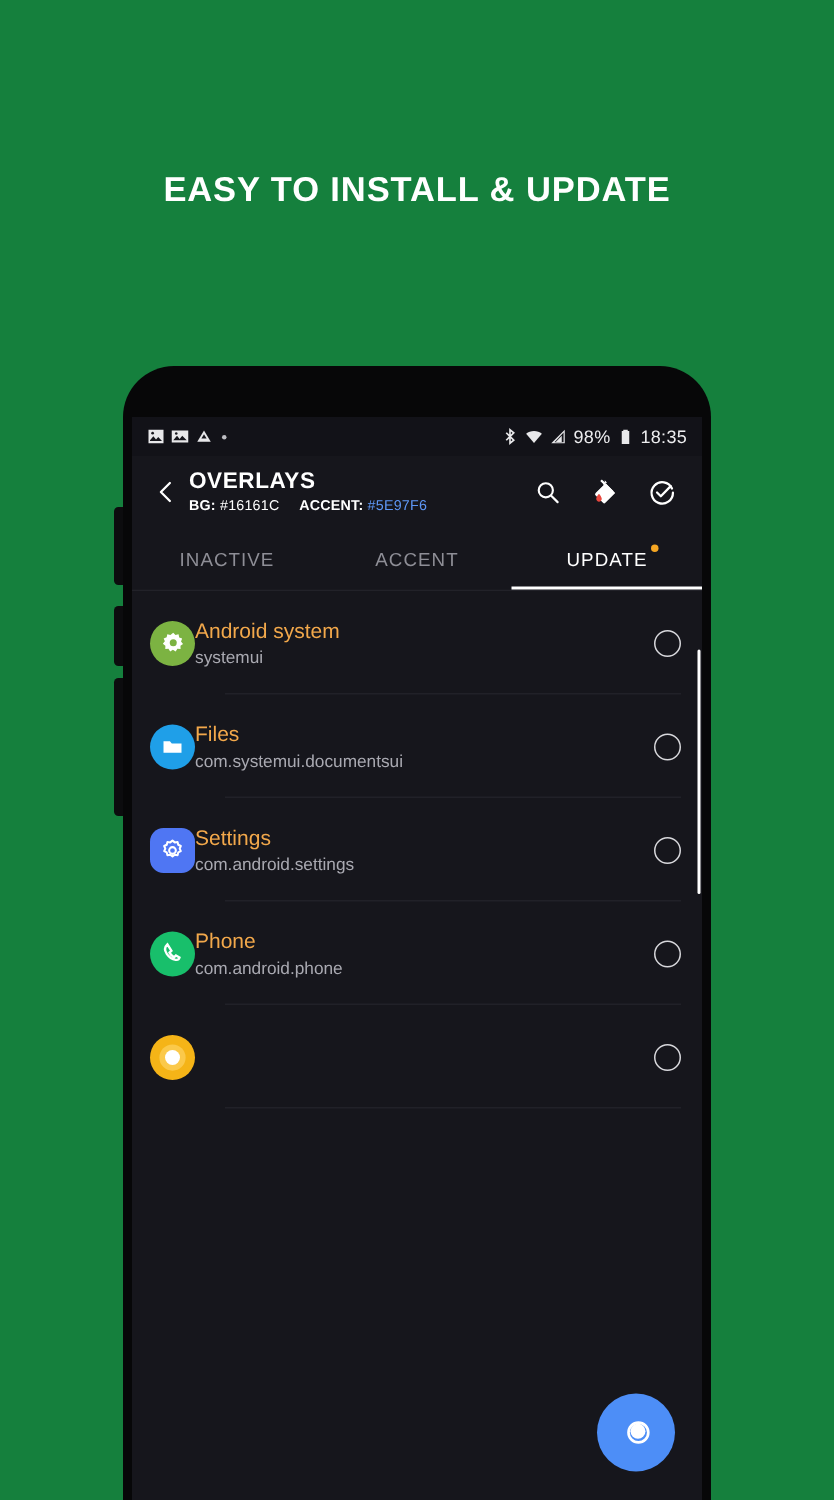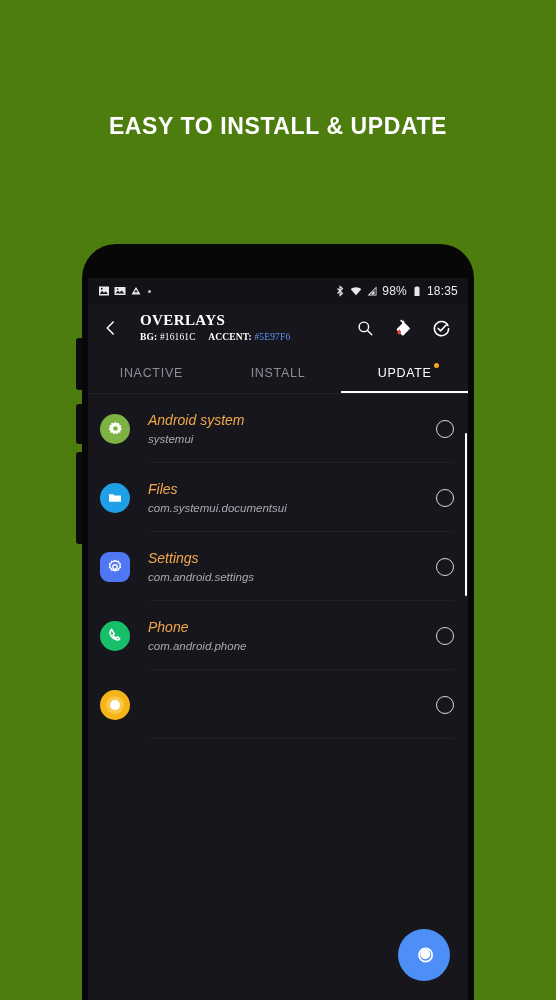--- a/index.html
+++ b/index.html
@@ -2,21 +2,21 @@
 <html><head>
 <meta charset="utf-8">
 <style>
   * { margin:0; padding:0; box-sizing:border-box; }
   html, body {
     width:556px; height:1000px;
     background:#17171A;
     font-family:"Liberation Sans", sans-serif;
     overflow:hidden;
   }
-  #stage { position:relative; width:556px; height:1000px; background:#4d7c0f; }
+  #stage { position:relative; width:556px; height:1000px; background:#15803d; }
 
   
   .headline {
     position:absolute; top:113px; left:0; width:556px;
     text-align:center;
     color:#FFFFFF;
     font-size:23px;
     font-weight:bold;
     letter-spacing:0.6px;
     font-family:"Liberation Sans", sans-serif;
@@ -67,21 +67,21 @@
   .toolbar {
     display:flex; align-items:center;
     padding:8px 10px 10px 8px;
     background:#16161C;
   }
   .back-btn {
     width:30px; height:30px;
     display:flex; align-items:center; justify-content:center;
     flex:0 0 auto;
   }
-  .title-block { margin-left:14px; flex:1 1 auto; min-width:0;font-family:Liberation Serif, serif; }
+  .title-block { margin-left:0; flex:1 1 auto; min-width:0; }
   .app-title {
     color:#FFFFFF; font-size:15px; font-weight:bold; letter-spacing:0.4px;
     line-height:17px;
   }
   .app-sub {
     font-size:9.5px; letter-spacing:0.15px; line-height:13px; margin-top:2px;
     color:#FFFFFF; font-weight:bold;
     white-space:nowrap;
   }
   .app-sub .lbl { color:#FFFFFF; }
@@ -129,21 +129,21 @@
     position:absolute; left:62px; right:14px; bottom:0;
     height:1px; background:#212128;
   }
   .app-icon {
     width:30px; height:30px; flex:0 0 auto;
     border-radius:50%;
     display:flex; align-items:center; justify-content:center;
     position:relative;
   }
   .app-icon.squircle { border-radius:9px; }
-  .row-text { margin-left:18px; flex:1 1 auto; min-width:0;font-style:italic; }
+  .row-text { flex:1 1 auto; min-width:0; }
   .row-title { font-size:14px; line-height:19px; color:#F2A84B; }
   .row-sub { font-size:11.5px; line-height:16px; color:#A9A9B1; margin-top:1px; }
   .radio {
     width:18px; height:18px; border-radius:50%;
     border:1.6px solid #D8D8DC; flex:0 0 auto;
   }
 
   
   .scrollbar {
     position:absolute;
@@ -252,21 +252,21 @@
             </svg>
           </div>
         </div>
       </div>
 
       <div class="tabs">
         <div class="tab">
           <span>INACTIVE</span>
         </div>
         <div class="tab">
-          <span>INSTALL</span>
+          <span>ACCENT</span>
         </div>
         <div class="tab selected">
           <span>UPDATE</span><span class="badge"></span>
         </div>
         <div class="tab-underline"></div>
       </div>
       <div class="tabs-divider"></div>
 
       <div class="list">
 

